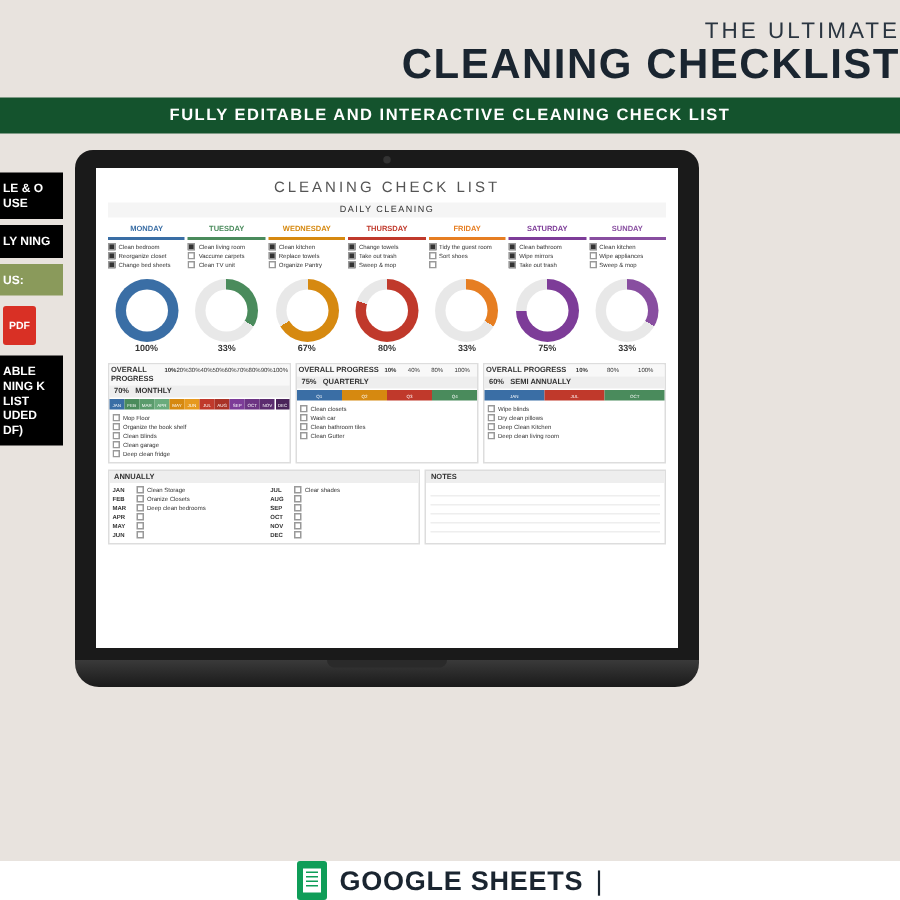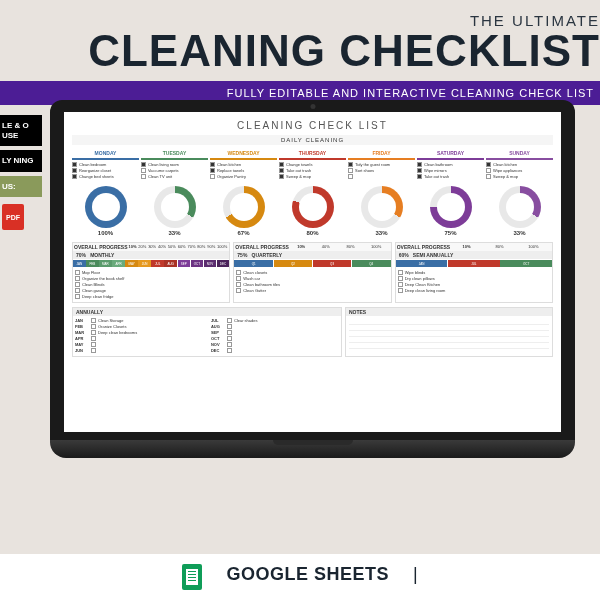--- a/index.html
+++ b/index.html
@@ -1,25 +1,25 @@
 <!DOCTYPE html>
 <html><head>
 <meta charset="utf-8">
 <style>
 *{margin:0;padding:0;box-sizing:border-box}
 body{width:600px;height:600px;background:#e8e3de;font-family:Arial,Helvetica,sans-serif;position:relative;overflow:hidden}
 .header{text-align:right;padding:12px 0 8px}
 .pre-title{font-size:15px;letter-spacing:2px;color:#2a3540;font-weight:400}
-.main-title{font-size:44px;font-weight:900;color:#1a2530;letter-spacing:1px;line-height:1}
-.sub-bar{background:#4c1d95;color:#fff;padding:6px;text-align:right;font-size:11px;letter-spacing:1px;font-weight:400}
+.main-title{font-size:28px;font-weight:900;color:#1a2530;letter-spacing:1px;line-height:1}
+.sub-bar{background:#14532d;color:#fff;padding:6px;text-align:center;font-size:11px;letter-spacing:1px;font-weight:700}
 .side-tags{position:absolute;left:0;top:115px;display:flex;flex-direction:column;gap:4px}
 .tag{background:#000;color:#fff;font-size:8px;padding:6px 4px 6px 2px;line-height:1.2;font-weight:600;max-width:42px}
 .tag.bonus{background:#8a9a5b}
 .pdf-icon{width:22px;height:26px;background:#d93025;color:#fff;font-size:7px;display:flex;align-items:center;justify-content:center;font-weight:700;margin:3px 0 3px 2px;border-radius:2px}
-.laptop{position:absolute;left:50px;top:100px;width:525px}
+.laptop{position:absolute;left:50px;top:100px;width:416px}
 .screen-frame{background:#1a1a1a;border-radius:12px 12px 0 0;padding:12px 14px 8px;position:relative}
 .camera{width:5px;height:5px;background:#333;border-radius:50%;position:absolute;top:4px;left:50%;transform:translateX(-50%)}
 .screen{background:#fff;height:320px;padding:8px;font-size:6px;color:#333;overflow:hidden}
 .sheet-title{text-align:center;font-size:10px;letter-spacing:2px;color:#555;margin-bottom:4px;font-weight:400}
 .daily-header{background:#f5f5f5;text-align:center;font-size:6px;padding:2px;letter-spacing:1px;margin-bottom:3px}
 .days{display:flex;gap:2px;margin-bottom:4px}
 .day{flex:1;min-width:0}
 .day-name{font-size:5px;font-weight:700;text-align:center;padding:2px 0;border-bottom:2px solid}
 .day-tasks{padding:2px 0}
 .task{display:flex;align-items:center;gap:2px;font-size:4px;margin-bottom:1px;white-space:nowrap;overflow:hidden}
@@ -44,21 +44,21 @@
 .ann-grid{display:flex;padding:2px;gap:8px;font-size:4px}
 .ann-col{flex:1}
 .ann-item{display:flex;gap:2px;margin-bottom:1px;align-items:center}
 .mo-label{width:14px;font-weight:700;font-size:4px}
 .notes-block{flex:1;border:0.5px solid #ddd}
 .notes-lines{padding:3px}
 .nl{border-bottom:0.5px solid #eee;height:6px}
 .laptop-base{height:18px;background:linear-gradient(#3a3a3a,#1a1a1a);border-radius:0 0 16px 16px;position:relative}
 .laptop-base::before{content:"";position:absolute;top:0;left:50%;transform:translateX(-50%);width:80px;height:5px;background:#2a2a2a;border-radius:0 0 6px 6px}
 .footer{position:absolute;bottom:0;left:0;right:0}
-.footer-bar{background:#fff;padding:10px;display:flex;justify-content:center;gap:24px}
+.footer-bar{background:#fff;display:flex;align-items:center;justify-content:center;gap:8px}
 .gs-icon{width:20px;height:26px;background:#0f9d58;position:relative;border-radius:2px}
 .gs-icon::before{content:"";position:absolute;inset:5px 4px;background:#fff}
 .gs-icon::after{content:"";position:absolute;top:7px;left:6px;right:6px;height:1px;background:#0f9d58;box-shadow:0 3px #0f9d58,0 6px #0f9d58,0 9px #0f9d58}
 .footer-text{font-size:18px;font-weight:900;color:#1a2530;letter-spacing:0.5px}
 .divider{font-size:18px;color:#1a2530;font-weight:300}
 .color-mon{color:#3a6ea5;border-color:#3a6ea5}
 .color-tue{color:#4a8b5c;border-color:#4a8b5c}
 .color-wed{color:#d68910;border-color:#d68910}
 .color-thu{color:#c0392b;border-color:#c0392b}
 .color-fri{color:#e67e22;border-color:#e67e22}
@@ -74,20 +74,25 @@
 </div>
 <div class="sub-bar">FULLY EDITABLE AND INTERACTIVE CLEANING CHECK LIST</div>
 
 <div class="side-tags">
   <div class="tag">LE &amp;
 O USE</div>
   <div class="tag">LY
 NING</div>
   <div class="tag bonus">US:</div>
   <div class="pdf-icon">PDF</div>
+  <div class="tag">ABLE
+NING
+K LIST
+UDED
+DF)</div>
 </div>
 
 <div class="laptop">
   <div class="screen-frame">
     <div class="camera"></div>
     <div class="screen">
       <div class="sheet-title">CLEANING CHECK LIST</div>
       <div class="daily-header">DAILY CLEANING</div>
       <div class="days" id="days">
           <div class="day">

